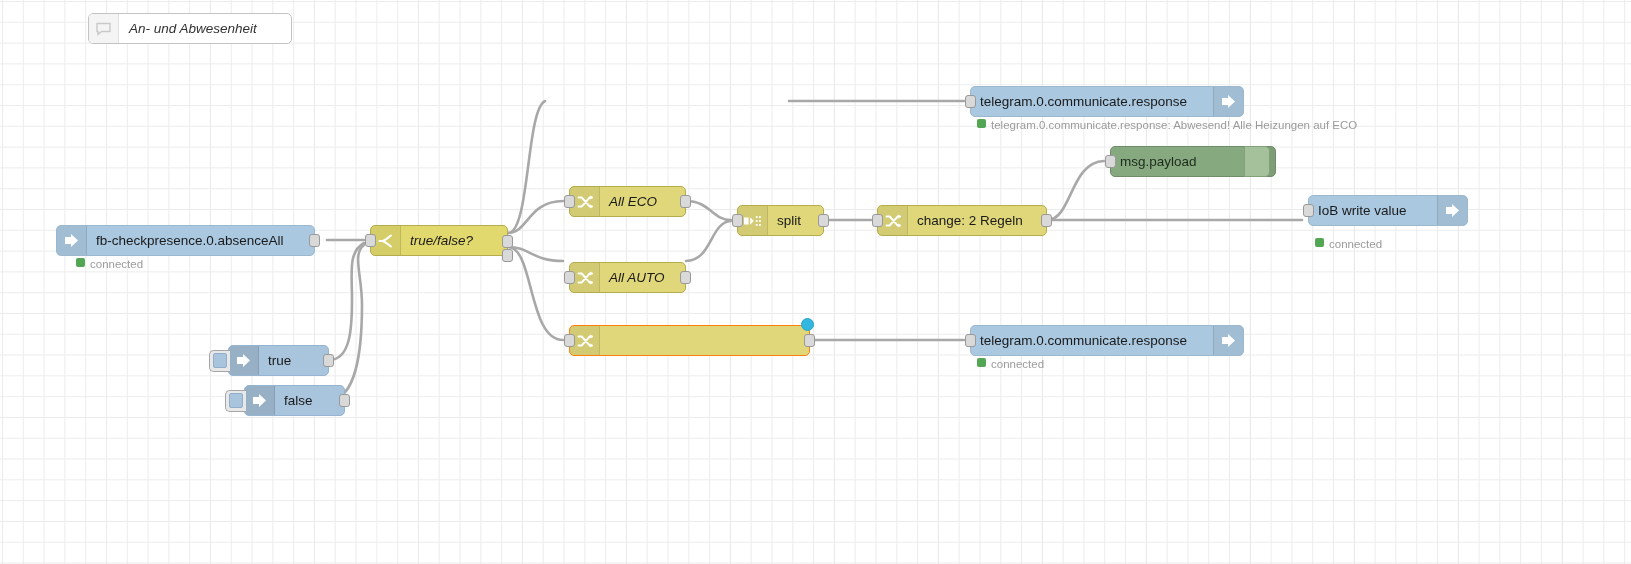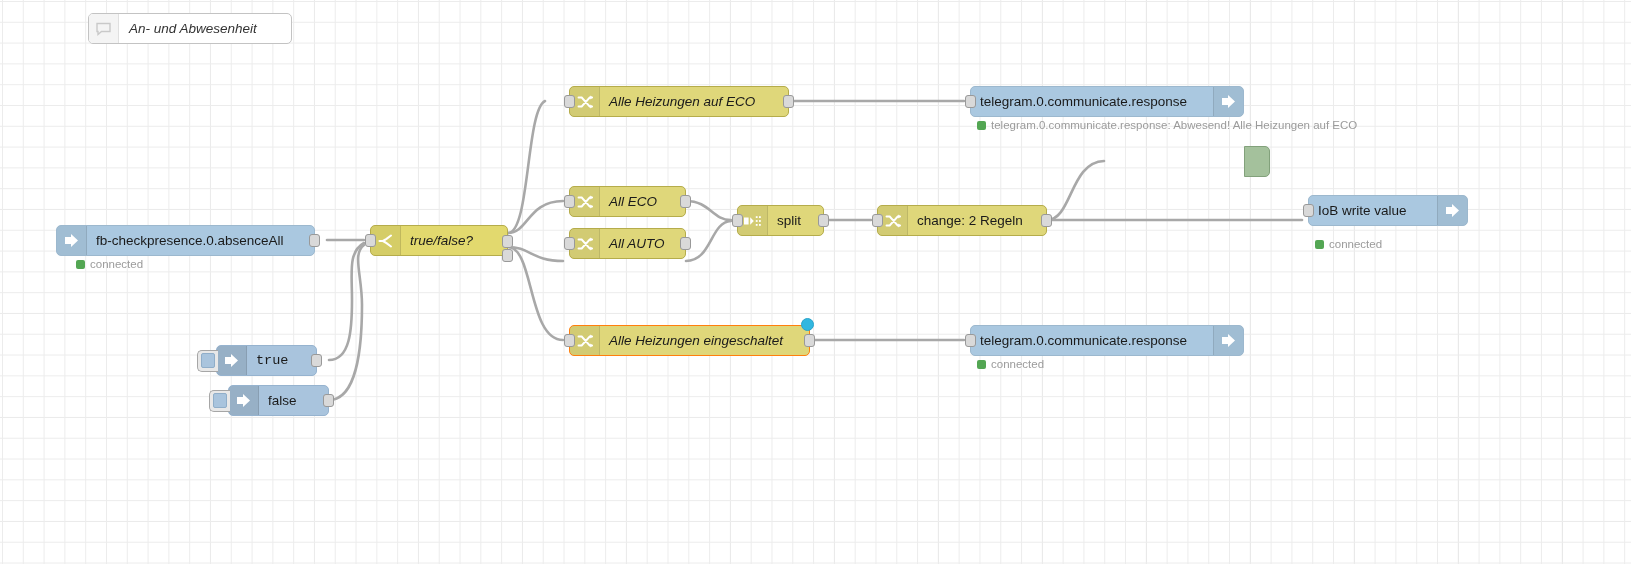--- a/index.html
+++ b/index.html
@@ -108,21 +108,20 @@
   .port.out2 { right: -6px; top: 9px; margin-top: 0; }
   .port.out3 { right: -6px; top: 23px; margin-top: 0; }
 
   
   .status {
     position: absolute;
     font-size: 11.5px;
     color: #9b9b9b;
     white-space: nowrap;
     display: flex;
-    align-items: center;
     gap: 5px;
   }
   .status .dot {
     width: 9px; height: 9px; border-radius: 2px;
     background: #3FADB5; display: inline-block;
   }
   .status .dot.green { background: #53a653; }
 
   
   .comment {
@@ -243,61 +242,49 @@
         <path d="M14 2.5L9.5 5.8 6 8l3.5 2.2L14 13.5" fill="none" stroke="#ffffff" stroke-width="2.1" stroke-linecap="round" stroke-linejoin="round"></path>
         <path d="M6 8H2.5" fill="none" stroke="#ffffff" stroke-width="2.1" stroke-linecap="round"></path>
       </svg>
     </span>
     <span class="lbl italic">true/false?</span>
     <span class="port in"></span>
     <span class="port out2"></span>
     <span class="port out3"></span>
   </div>
 
-  <div class="node n-yellow2" style="left:569px; top:86px; width:220px;">
+
+  <div class="node n-blue" style="left:970px; top:86px; width:274px;">
+    <span class="lbl">telegram.0.communicate.response</span>
+    <span class="icn-r">
+      <svg width="17" height="15" viewBox="0 0 17 15">
+        <path d="M2 4h6V1l7 6.5L8 14v-3H2z" fill="#ffffff"></path>
+      </svg>
+    </span>
+    <span class="port in"></span>
+  </div>
+  <div class="status" style="left:977px; top:119px;">
+    <span class="dot green"></span>
+    <span>telegram.0.communicate.response: Abwesend! Alle Heizungen auf ECO</span>
+  </div>
+
+  <div class="node n-yellow2" style="left:569px; top:186px; width:117px;">
     <span class="icn">
       <svg width="18" height="16" viewBox="0 0 18 16">
         <path d="M2.5 3.5h3.2l8 9h2.4M2.5 12.5h3.2l8-9h2.4" fill="none" stroke="#ffffff" stroke-width="1.9" stroke-linecap="round"></path>
         <path d="M14.2 1.4l2.6 2.1-2.6 2.1z" fill="#ffffff"></path>
         <path d="M14.2 10.4l2.6 2.1-2.6 2.1z" fill="#ffffff"></path>
       </svg>
     </span>
-    <span class="lbl italic">Alle Heizungen auf ECO</span>
-    <span class="port in"></span>
-    <span class="port out"></span>
-  </div>
-
-  <div class="node n-blue" style="left:970px; top:86px; width:274px;">
-    <span class="lbl">telegram.0.communicate.response</span>
-    <span class="icn-r">
-      <svg width="17" height="15" viewBox="0 0 17 15">
-        <path d="M2 4h6V1l7 6.5L8 14v-3H2z" fill="#ffffff"></path>
-      </svg>
-    </span>
-    <span class="port in"></span>
-  </div>
-  <div class="status" style="left:977px; top:119px;">
-    <span class="dot green"></span>
-    <span>telegram.0.communicate.response: Abwesend! Alle Heizungen auf ECO</span>
-  </div>
-
-  <div class="node n-yellow2" style="left:569px; top:186px; width:117px;">
-    <span class="icn">
-      <svg width="18" height="16" viewBox="0 0 18 16">
-        <path d="M2.5 3.5h3.2l8 9h2.4M2.5 12.5h3.2l8-9h2.4" fill="none" stroke="#ffffff" stroke-width="1.9" stroke-linecap="round"></path>
-        <path d="M14.2 1.4l2.6 2.1-2.6 2.1z" fill="#ffffff"></path>
-        <path d="M14.2 10.4l2.6 2.1-2.6 2.1z" fill="#ffffff"></path>
-      </svg>
-    </span>
     <span class="lbl italic">All ECO</span>
     <span class="port in"></span>
     <span class="port out"></span>
   </div>
 
-  <div class="node n-yellow2" style="left:569px; top:228px; width:117px;text-align:right;">
+  <div class="node n-yellow2" style="left:569px; top:262px; width:117px;text-align:right;">
     <span class="icn">
       <svg width="18" height="16" viewBox="0 0 18 16">
         <path d="M2.5 3.5h3.2l8 9h2.4M2.5 12.5h3.2l8-9h2.4" fill="none" stroke="#ffffff" stroke-width="1.9" stroke-linecap="round"></path>
         <path d="M14.2 1.4l2.6 2.1-2.6 2.1z" fill="#ffffff"></path>
         <path d="M14.2 10.4l2.6 2.1-2.6 2.1z" fill="#ffffff"></path>
       </svg>
     </span>
     <span class="lbl italic">All AUTO</span>
     <span class="port in"></span>
     <span class="port out"></span>
@@ -329,20 +316,34 @@
         <path d="M2.5 3.5h3.2l8 9h2.4M2.5 12.5h3.2l8-9h2.4" fill="none" stroke="#ffffff" stroke-width="1.9" stroke-linecap="round"></path>
         <path d="M14.2 1.4l2.6 2.1-2.6 2.1z" fill="#ffffff"></path>
         <path d="M14.2 10.4l2.6 2.1-2.6 2.1z" fill="#ffffff"></path>
       </svg>
     </span>
     <span class="lbl">change: 2 Regeln</span>
     <span class="port in"></span>
     <span class="port out"></span>
   </div>
 
+  <div class="node n-green" style="left:1110px; top:146px; width:166px;">
+    <span class="lbl">msg.payload</span>
+    <span class="icn-r" style="background:rgba(0,0,0,0.07);">
+      <svg width="16" height="14" viewBox="0 0 16 14">
+        <g fill="#ffffff">
+          <rect x="2" y="1" width="12" height="1.7"></rect>
+          <rect x="2" y="4" width="12" height="1.7"></rect>
+          <rect x="2" y="7" width="12" height="1.7"></rect>
+          <rect x="2" y="10" width="12" height="1.7"></rect>
+        </g>
+      </svg>
+    </span>
+    <span class="port in"></span>
+  </div>
   <div style="position:absolute; left:1244px; top:146px; width:26px; height:31px;
               background:#a4c19c; border:1px solid #82a17b; border-radius:0 5px 5px 0; box-sizing:border-box;"></div>
 
   <div class="node n-blue" style="left:1308px; top:195px; width:160px;">
     <span class="lbl">IoB write value</span>
     <span class="icn-r">
       <svg width="17" height="15" viewBox="0 0 17 15">
         <path d="M2 4h6V1l7 6.5L8 14v-3H2z" fill="#ffffff"></path>
       </svg>
     </span>
@@ -354,54 +355,53 @@
   </div>
 
   <div class="node n-yellow2 selected" style="left:569px; top:325px; width:241px;">
     <span class="icn">
       <svg width="18" height="16" viewBox="0 0 18 16">
         <path d="M2.5 3.5h3.2l8 9h2.4M2.5 12.5h3.2l8-9h2.4" fill="none" stroke="#ffffff" stroke-width="1.9" stroke-linecap="round"></path>
         <path d="M14.2 1.4l2.6 2.1-2.6 2.1z" fill="#ffffff"></path>
         <path d="M14.2 10.4l2.6 2.1-2.6 2.1z" fill="#ffffff"></path>
       </svg>
     </span>
-    <span class="lbl italic">Alle Heizungen eingeschaltet</span>
     <span class="port in"></span>
     <span class="port out"></span>
     <span class="changed-dot"></span>
   </div>
 
   <div class="node n-blue" style="left:970px; top:325px; width:274px;">
     <span class="lbl">telegram.0.communicate.response</span>
     <span class="icn-r">
       <svg width="17" height="15" viewBox="0 0 17 15">
         <path d="M2 4h6V1l7 6.5L8 14v-3H2z" fill="#ffffff"></path>
       </svg>
     </span>
     <span class="port in"></span>
   </div>
   <div class="status" style="left:977px; top:358px;">
     <span class="dot green"></span>
     <span>connected</span>
   </div>
 
-  <div class="node n-inject" style="left:216px; top:345px; width:101px;font-family:Liberation Mono, monospace;">
+  <div class="node n-inject" style="left:228px; top:345px; width:101px;">
     <span class="inject-btn">
       <i></i>
     </span>
     <span class="icn icn-dark">
       <svg width="17" height="15" viewBox="0 0 17 15">
         <path d="M2 4h6V1l7 6.5L8 14v-3H2z" fill="#ffffff"></path>
       </svg>
     </span>
     <span class="lbl">true</span>
     <span class="port out"></span>
   </div>
 
-  <div class="node n-inject" style="left:228px; top:385px; width:101px;align-items:center;">
+  <div class="node n-inject" style="left:244px; top:385px; width:101px;align-items:center;">
     <span class="inject-btn">
       <i></i>
     </span>
     <span class="icn icn-dark">
       <svg width="17" height="15" viewBox="0 0 17 15">
         <path d="M2 4h6V1l7 6.5L8 14v-3H2z" fill="#ffffff"></path>
       </svg>
     </span>
     <span class="lbl">false</span>
     <span class="port out"></span>

